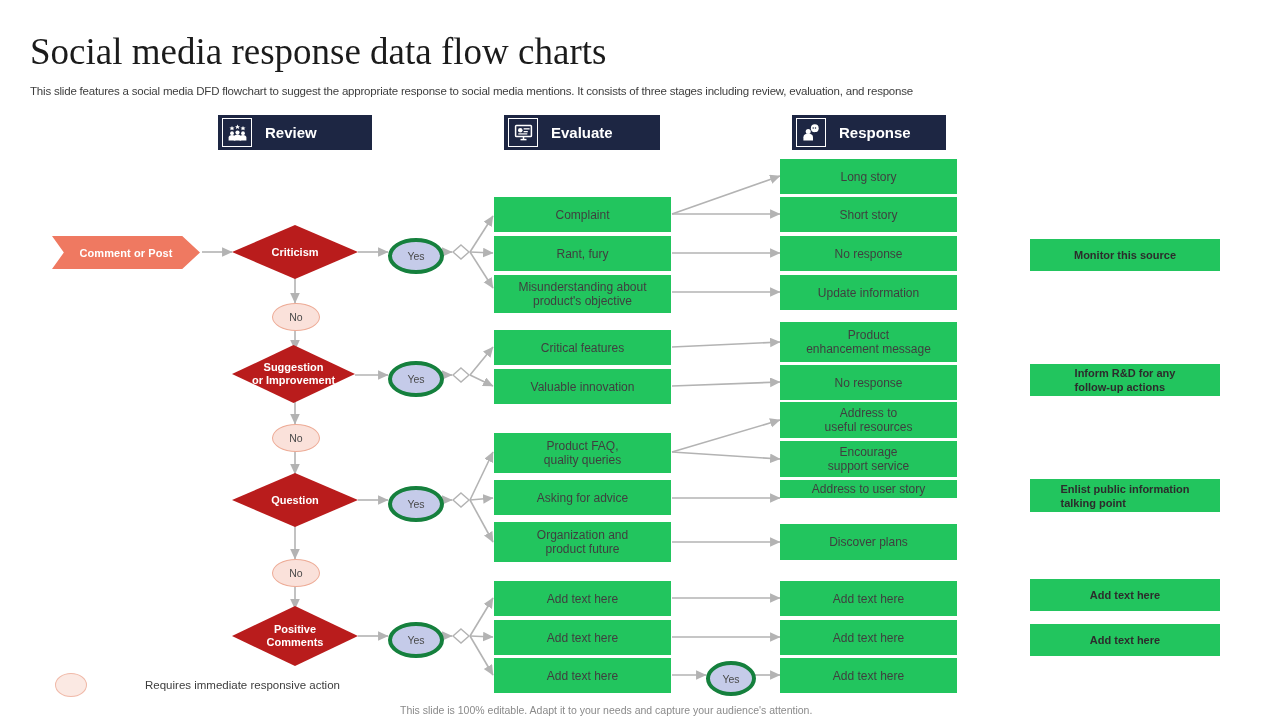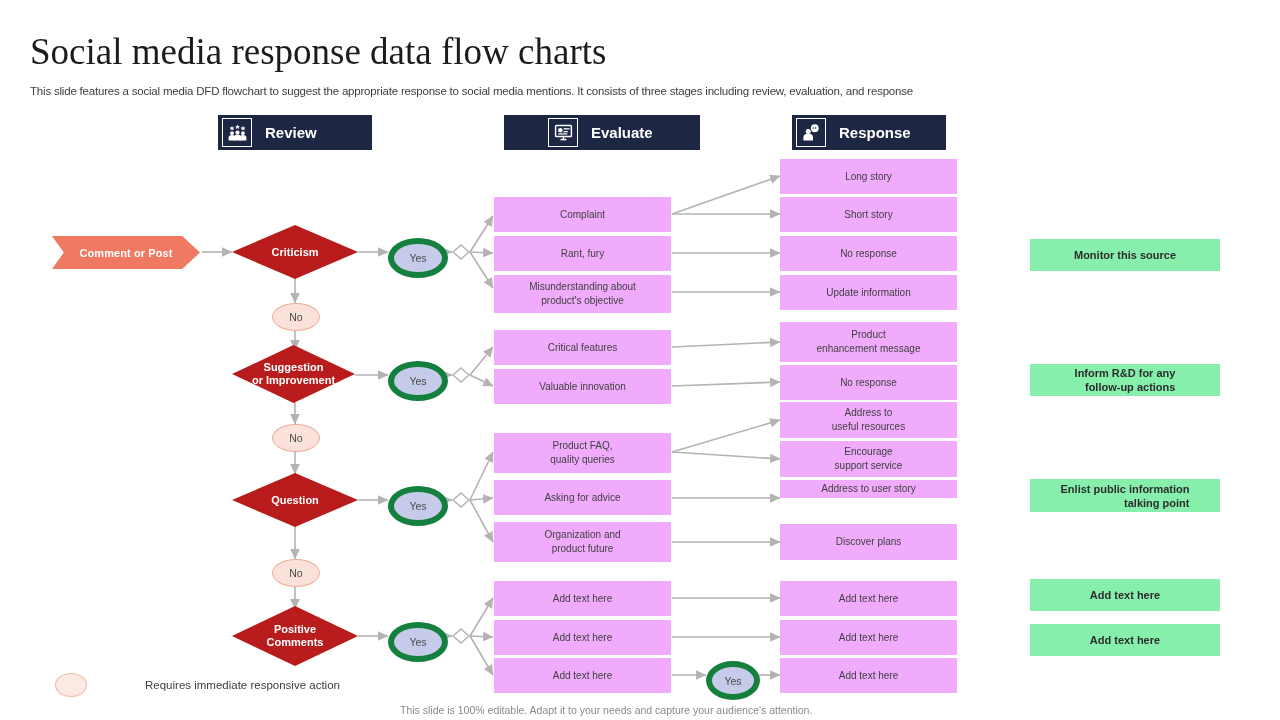--- a/index.html
+++ b/index.html
@@ -28,21 +28,21 @@
   }
   .stage .ico{
     width:28px;height:27px;margin-left:4px;border:1.6px solid #ffffff;
     display:flex;align-items:center;justify-content:center;flex:none;
   }
   .stage .ico svg{display:block;}
   .stage .lbl{
     color:#ffffff;font-size:15px;font-weight:bold;margin-left:13px;white-space:nowrap;
   }
   #stage-review{left:218px;width:154px;}
-  #stage-evaluate{left:504px;width:156px;padding-left:40px;}
+  #stage-evaluate{left:504px;width:156px;}
   #stage-response{left:792px;width:154px;}
 
   
   .start-arrow{
     position:absolute;left:52px;top:236px;width:148px;height:33px;
     background:#ef7961;color:#ffffff;font-size:11px;font-weight:bold;
     display:flex;align-items:center;justify-content:center;
     clip-path:polygon(0 0,88% 0,100% 50%,88% 100%,0 100%,8% 50%);
     letter-spacing:.1px;
   }
@@ -50,31 +50,31 @@
     position:absolute;background:#b91c1c;color:#ffffff;
     display:flex;align-items:center;justify-content:center;text-align:center;
     font-size:11px;font-weight:bold;line-height:13px;
     clip-path:polygon(50% 0,100% 50%,50% 100%,0 50%);
   }
   .pill{
     position:absolute;border-radius:50%;
     display:flex;align-items:center;justify-content:center;
     font-size:10.5px;color:#4a4a4a;
   }
-  .pill.yes{background:#c5cbe9;border:6px solid #15803d;}
+  .pill.yes{background:#c5cbe9;border:4px solid #15803d;}
   .pill.no{background:#fae1da;border:1px solid #edab96;}
 
   .gbox{
-    position:absolute;background:#f0abfc;color:#3f3f3f;
+    position:absolute;background:#22c55e;color:#3f3f3f;
     display:flex;align-items:center;justify-content:center;text-align:center;
-    font-size:10px;line-height:14px;padding:0 6px;box-sizing:border-box;
+    font-size:12px;line-height:14px;padding:0 6px;box-sizing:border-box;
   }
   .pbox{
-    position:absolute;background:#86efac;color:#2c2c2c;font-weight:bold;
-    display:flex;align-items:center;justify-content:center;text-align:right;
+    position:absolute;background:#22c55e;color:#2c2c2c;font-weight:bold;
+    display:flex;align-items:center;justify-content:center;text-align:left;
     font-size:11px;line-height:14px;padding:16px 6px;box-sizing:border-box;
   }
 
   
   .wires{position:absolute;left:0;top:0;width:1280px;height:720px;pointer-events:none;}
 
   
   .legend{position:absolute;left:55px;top:673px;display:flex;align-items:center;gap:45px;}
   .legend .dot{
     width:30px;height:22px;border-radius:50%;

